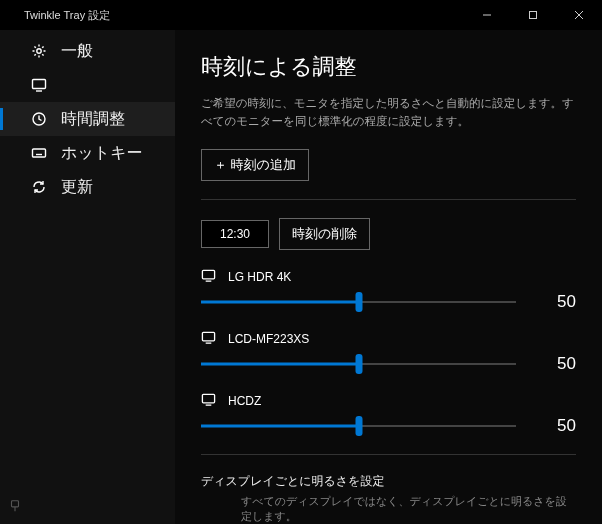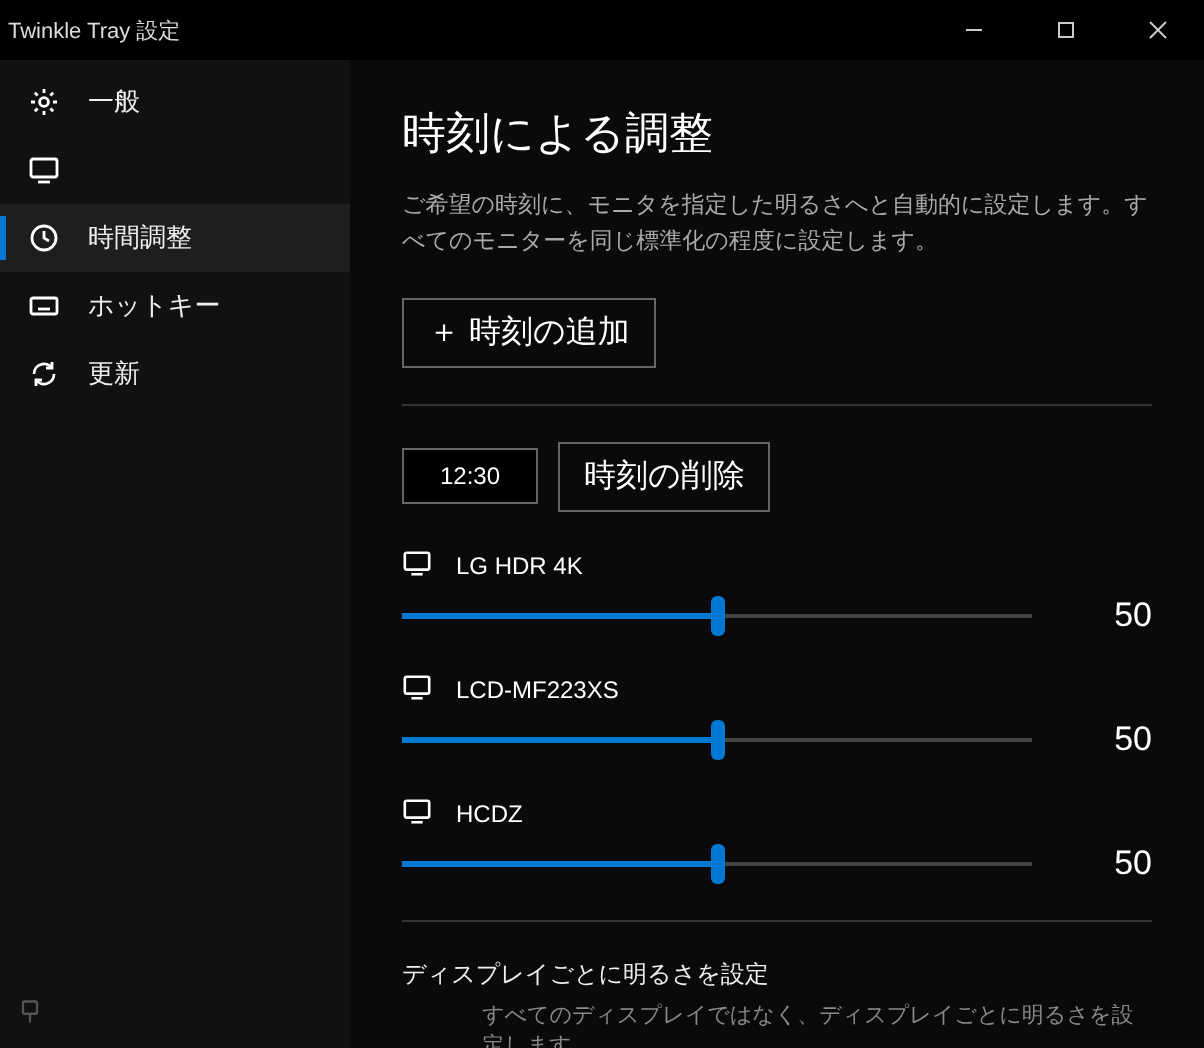--- a/index.html
+++ b/index.html
@@ -9,21 +9,21 @@
   background: #0a0a0a;
   color: #fff;
   font-size: 12px;
 }
 .titlebar {
   height: 30px;
   background: #000;
   display: flex;
   align-items: center;
   justify-content: space-between;
-  padding-left: 4px;
+  padding-left: 24px;
   -webkit-user-select: none;
 }
 .titlebar .title { font-size: 11px; color: #ddd; display:flex; align-items:center; gap:6px;}
 .titlebar .controls { display: flex; }
 .titlebar .controls .btn {
   width: 46px; height: 30px;
   display: flex; align-items: center; justify-content: center;
   color: #ccc; font-size: 13px;
 }
 .titlebar .controls .btn svg { stroke:#ccc; stroke-width:1; fill:none; }
@@ -31,24 +31,24 @@
 .sidebar {
   width: 175px;
   background: #111;
   padding-top: 4px;
   display:flex; flex-direction:column;
   position:relative;
 }
 .nav-item {
   display: flex; align-items: center;
   height: 34px;
-  padding-left: 14px;
+  padding-left: 31px;
   gap: 14px;
   color: #eee;
-  font-size: 13px;
+  font-size: 16px;
   position: relative;
 }
 .nav-item.active {
   background: #1e1e1e;
 }
 .nav-item.active::before {
   content:"";
   position:absolute; left:0; top:6px; bottom:6px; width:3px;
   background:#0078d4;
 }
@@ -68,21 +68,21 @@
   margin-bottom: 12px;
 }
 .desc {
   font-size: 11.5px; color:#aaa; line-height:1.6;
   margin-bottom: 18px;
 }
 .btn-outline {
   display:inline-block;
   border:1px solid #666;
   padding:6px 12px;
-  font-size:16px;
+  font-size:13px;
   color:#fff;
   background:transparent;
 }
 .divider {
   height:1px; background:#333;
   margin:18px 0 18px 0;
 }
 .time-row { display:flex; gap:10px; align-items:center; margin-bottom:18px; }
 .time-input {
   background:#000;

